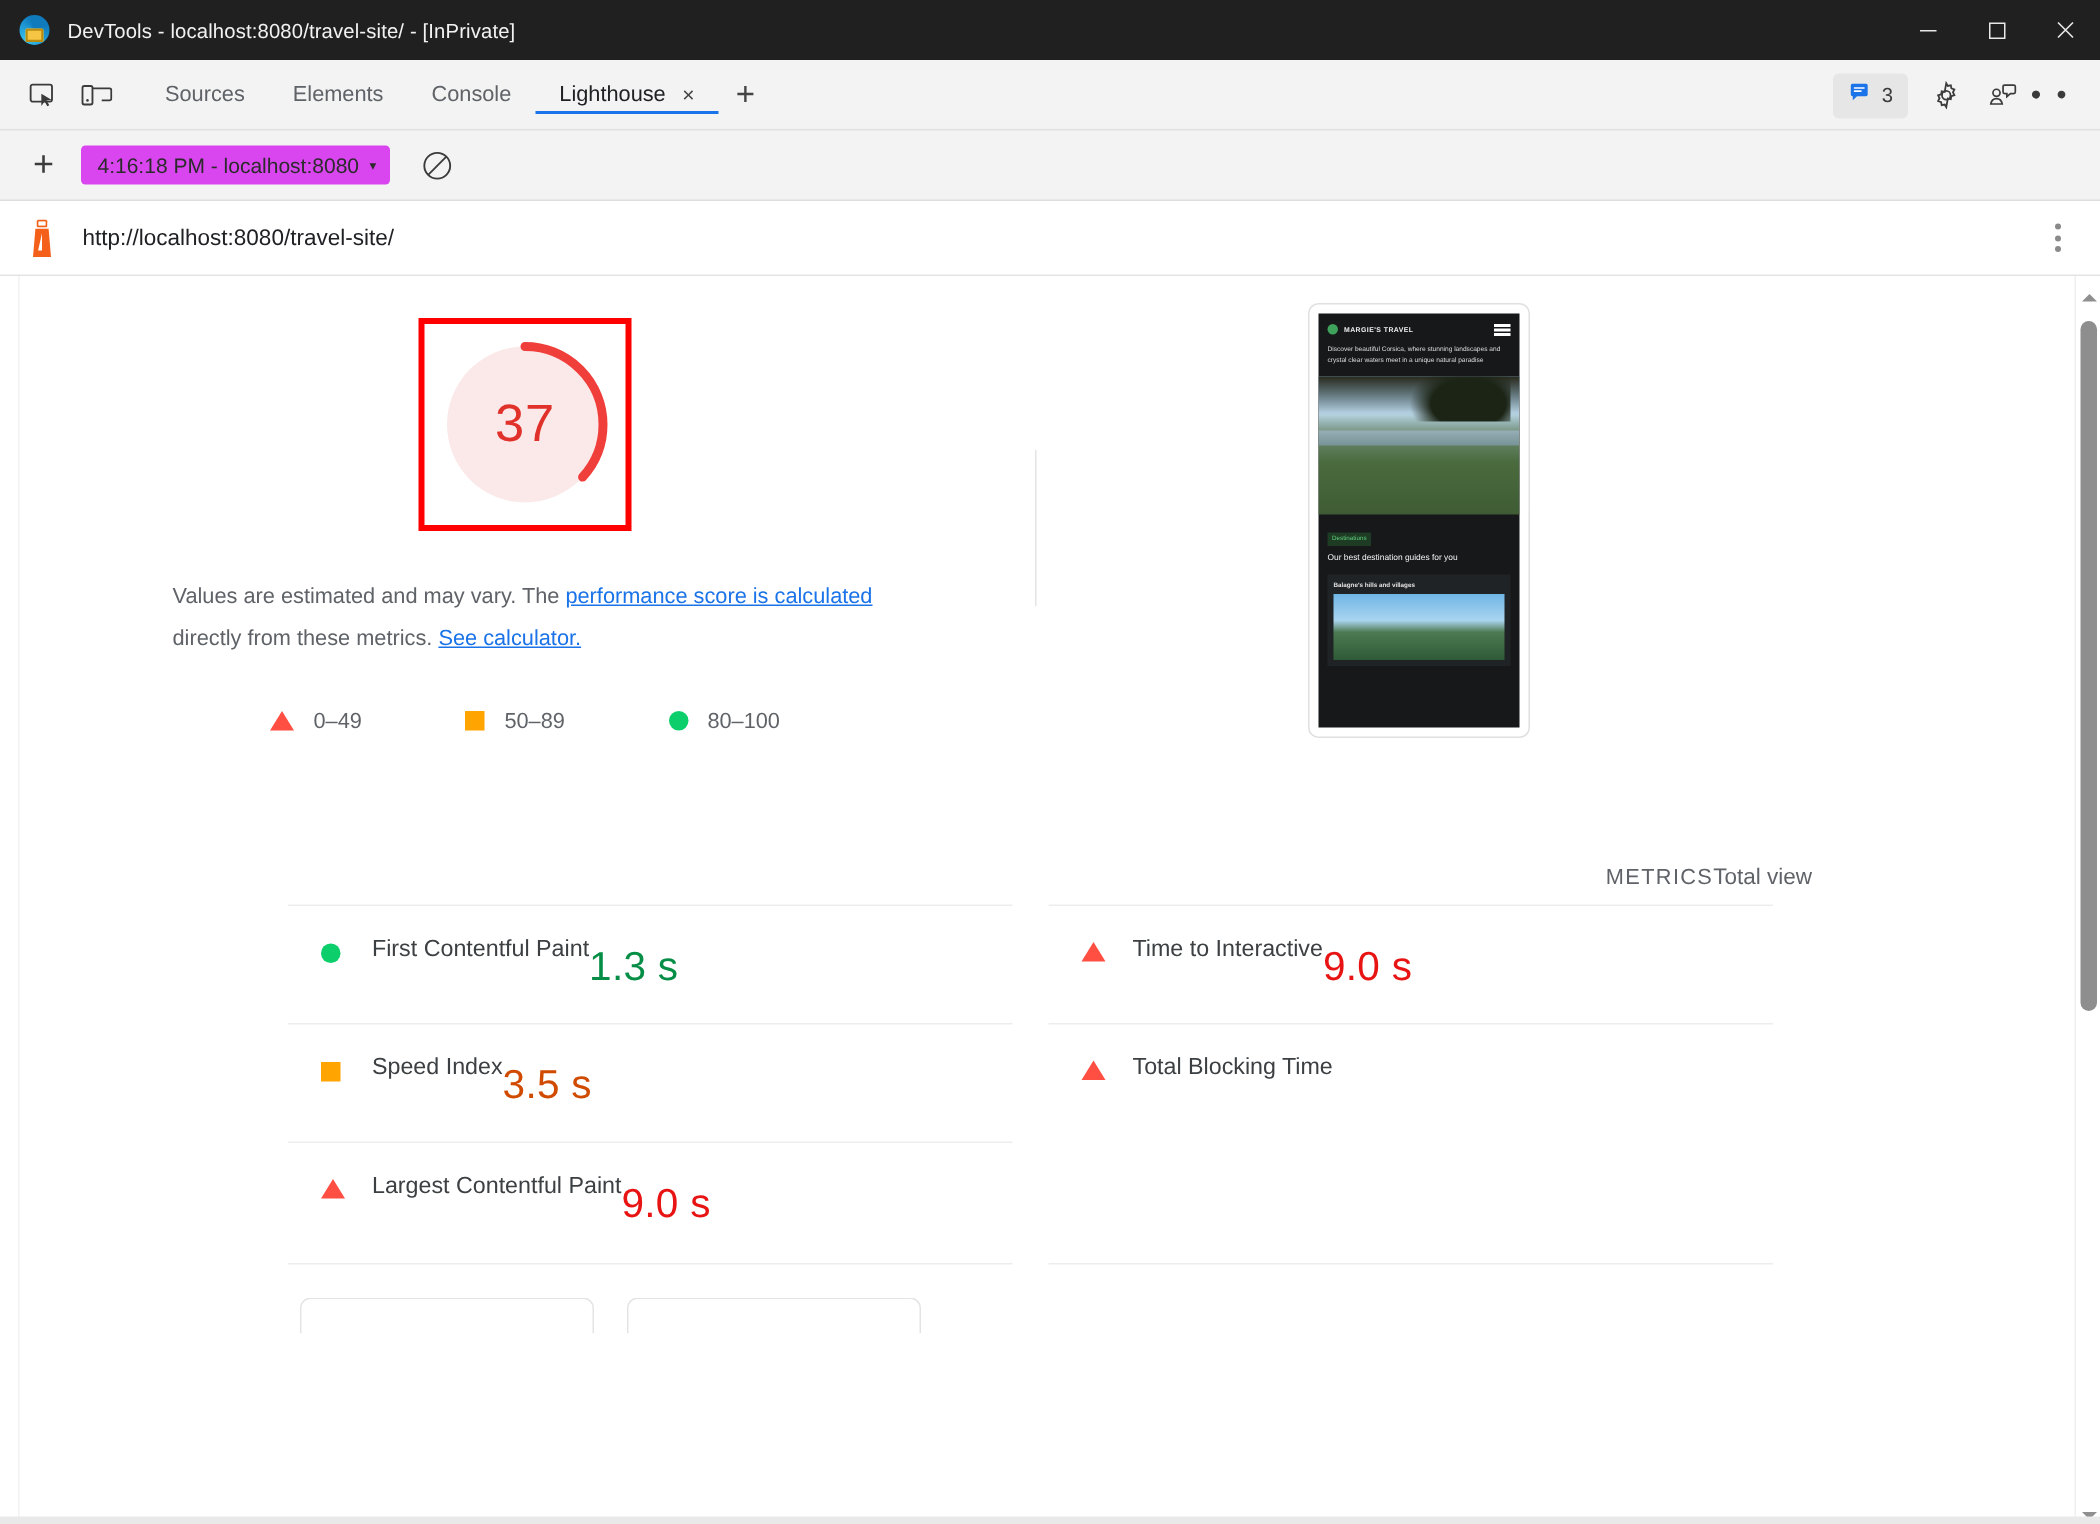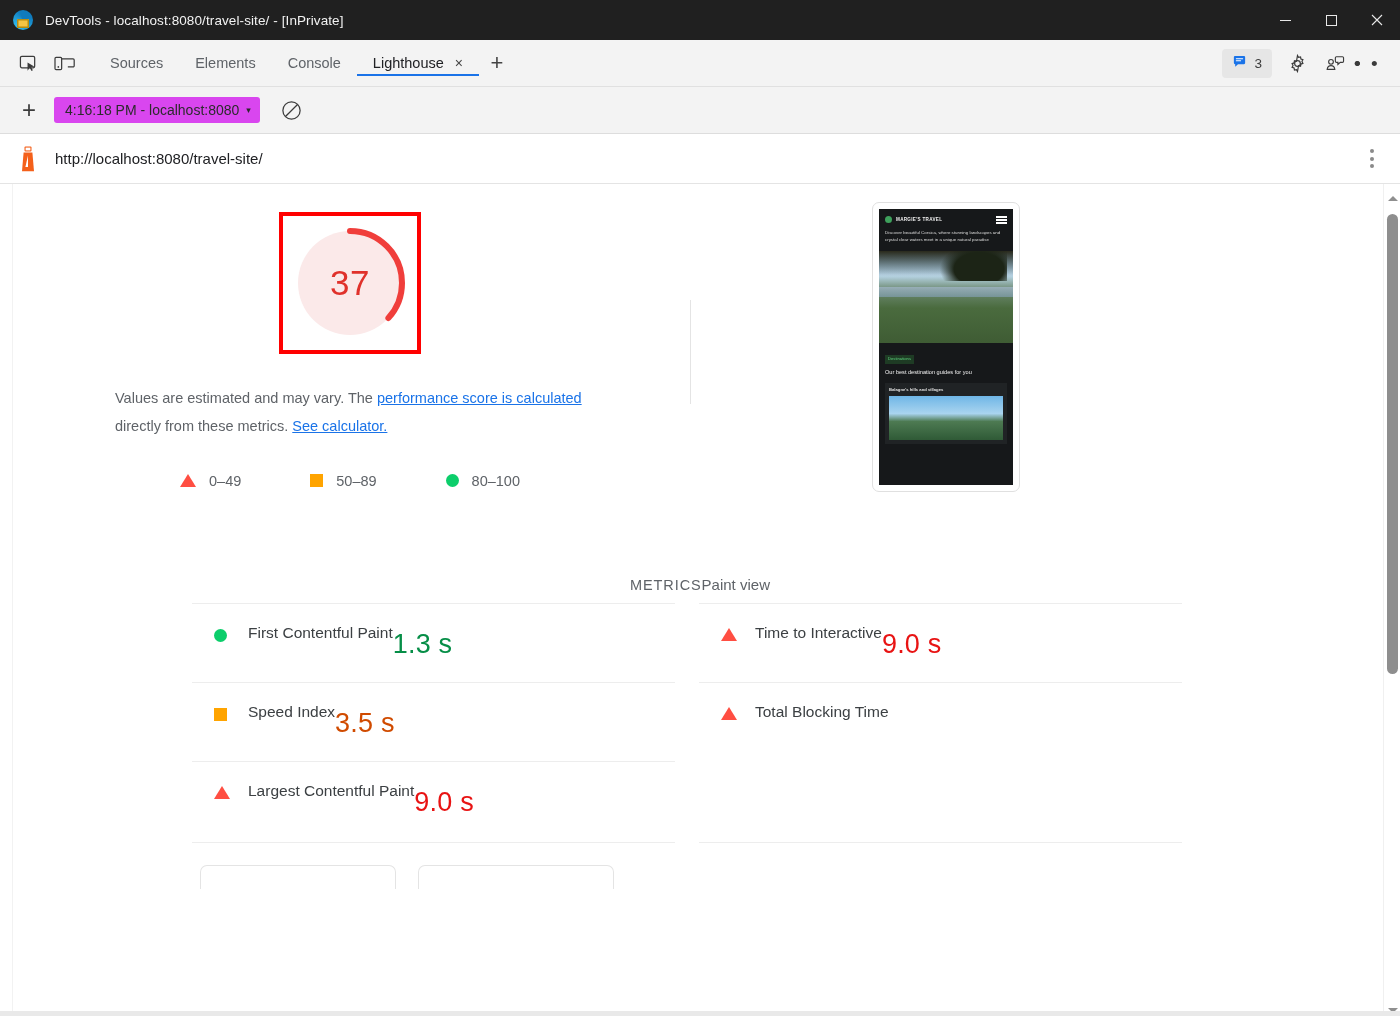--- a/index.html
+++ b/index.html
@@ -181,21 +181,21 @@
   .th-card { background: #202325; padding: 4px; }
   .th-card-title { font-size: 4.2px; color: #e0e0e0; font-weight: 700; margin-bottom: 3px; }
   .th-card-img {
     height: 44px;
     background: linear-gradient(180deg, #6fb6e6 0%, #a9d4ef 40%, #4d7a52 58%, #2f5a36 100%);
   }
 
   
   .metrics { margin-top: 84px; padding: 0 192px; }
   .metrics-head {
-    display: flex; justify-content: center; align-items: flex-end; padding-bottom: 10px;
+    display: flex; justify-content: flex-end; align-items: flex-end; padding-bottom: 10px;
   }
   .metrics-label { font-size: 14.5px; color: #5f6368; letter-spacing: .9px; }
   .expand-view { font-size: 15px; color: #5f6368; }
   .metrics-grid { display: flex; }
   .mcol { width: 483px; }
   .mcol.right { margin-left: 24px; }
   .mrow {
     border-top: 1px solid #ededed; padding: 20px 0 22px 0; position: relative;
   }
   .mrow-inner { display: flex; flex-direction: row; padding-left: 56px; position: relative; }
@@ -438,21 +438,21 @@
               </div>
             </div>
           </div>
         </div>
       </div>
     </div>
 
     <div class="metrics">
       <div class="metrics-head">
         <div class="metrics-label">METRICS</div>
-        <div class="expand-view">Paint view</div>
+        <div class="expand-view">Total view</div>
       </div>
 
       <div class="metrics-grid">
         <div class="mcol left">
 
           <div class="mrow">
             <div class="mrow-inner">
               <span class="bullet cir"></span>
               <span class="mname">First Contentful Paint</span>
               <span class="mvalue green">1.3 s</span>

